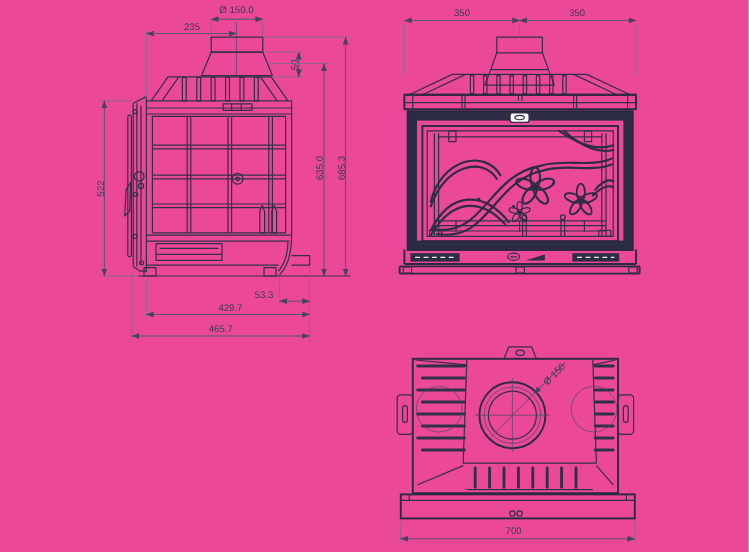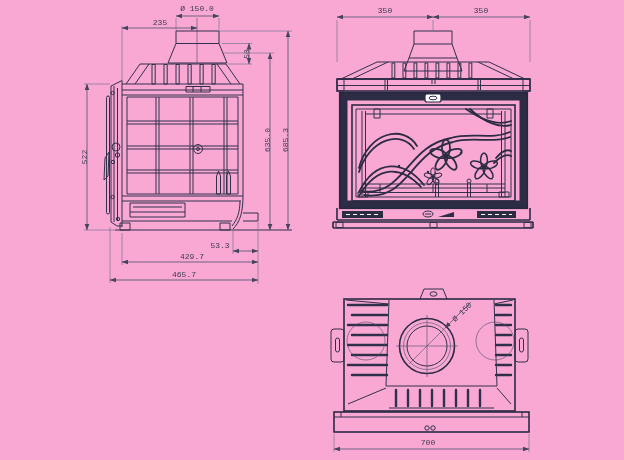--- a/index.html
+++ b/index.html
@@ -1,18 +1,18 @@
 <!DOCTYPE html>
 <html><head>
 <meta charset="utf-8">
 <style>
   html,body { margin:0; padding:0; background:#fff; }
   .canvas {
-    position:relative; width:624px; height:460px; background:#f9a8d4;
-    font-family:Liberation Mono, monospace; overflow:hidden;
+    position:relative; width:624px; height:460px; background:#ec4899;
+    font-family:Liberation Sans, sans-serif; overflow:hidden;
   }
   svg { display:block; }
   .s     { stroke:#30304a; fill:none; stroke-width:1; stroke-linejoin:round; }
   .sc    { stroke:#30304a; fill:none; stroke-width:1; stroke-linecap:round; }
   .s2    { stroke:#2a2a44; fill:none; stroke-width:1.6; }
   .bold  { stroke:#272740; fill:none; stroke-width:2.2; }
   .ring  { stroke:#2c2c44; fill:none; stroke-width:7; }
   .art   { stroke:#2c2c44; fill:none; stroke-width:1.8; stroke-linecap:round; }
   .rib   { stroke:#30304a; fill:none; stroke-width:2.4; stroke-linecap:round; }
   .thin  { stroke:#4a4a66; fill:none; stroke-width:.6; }

